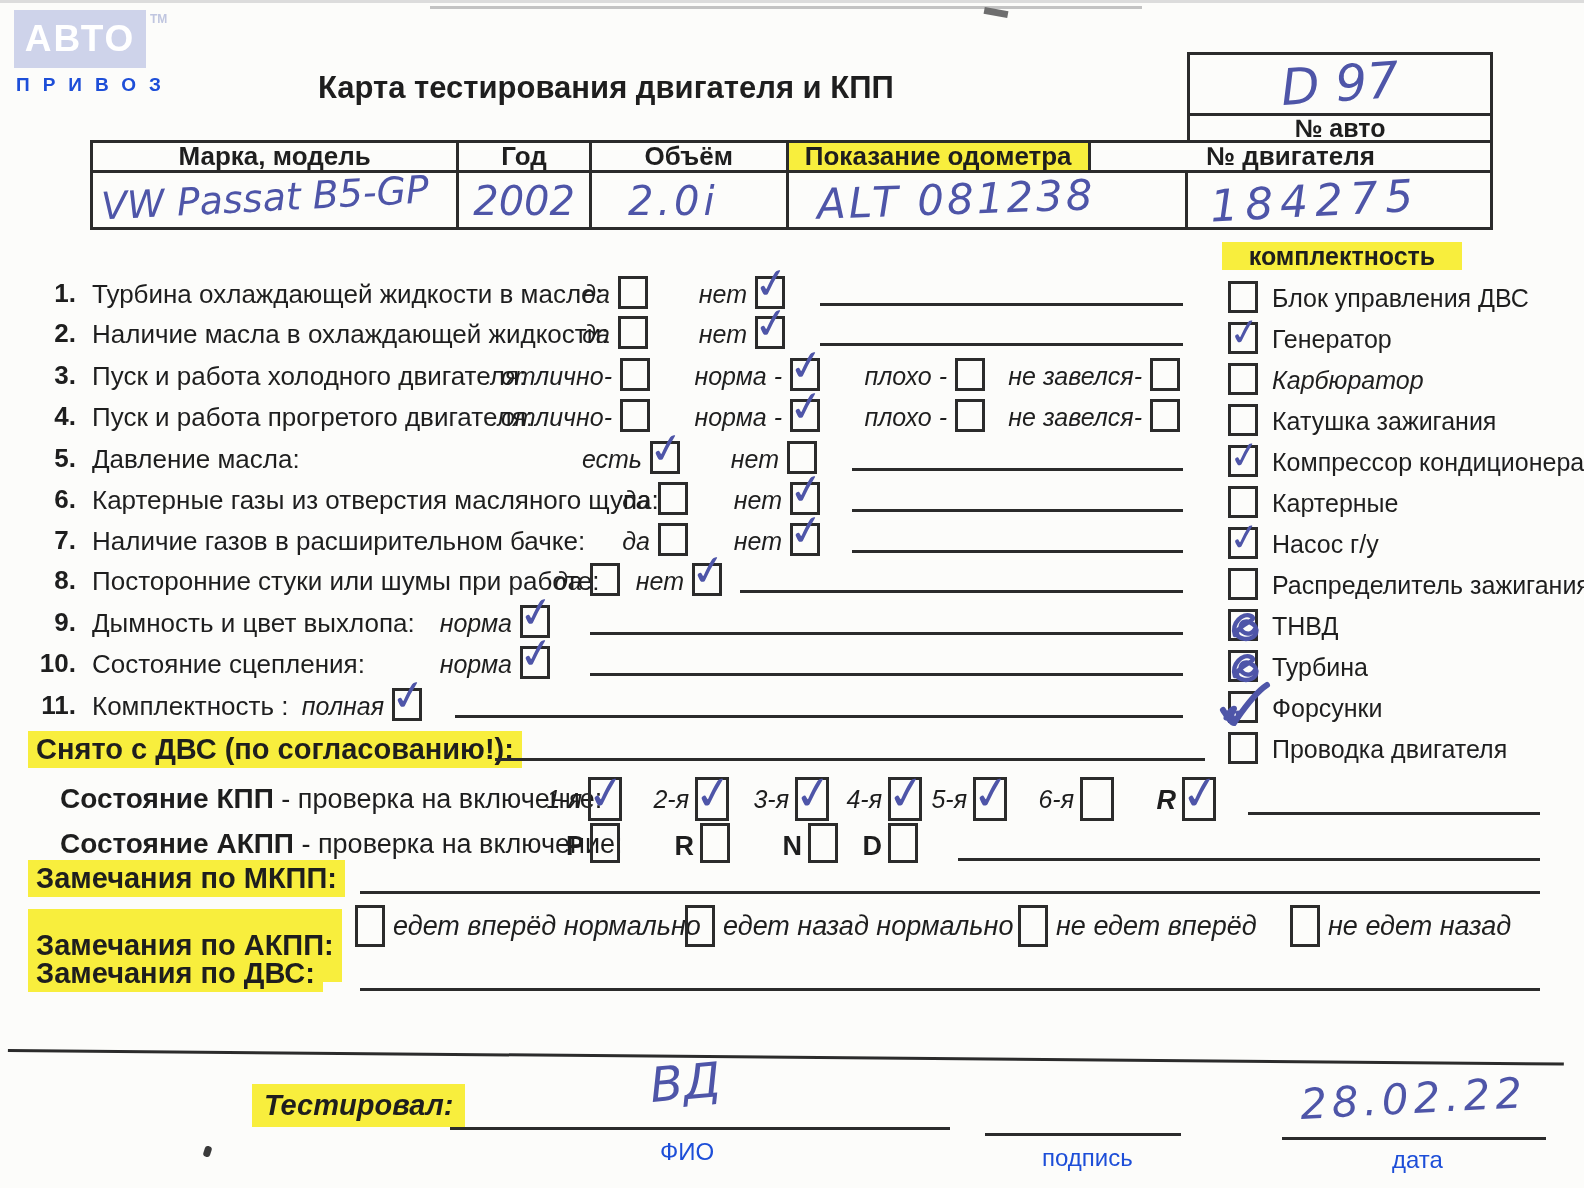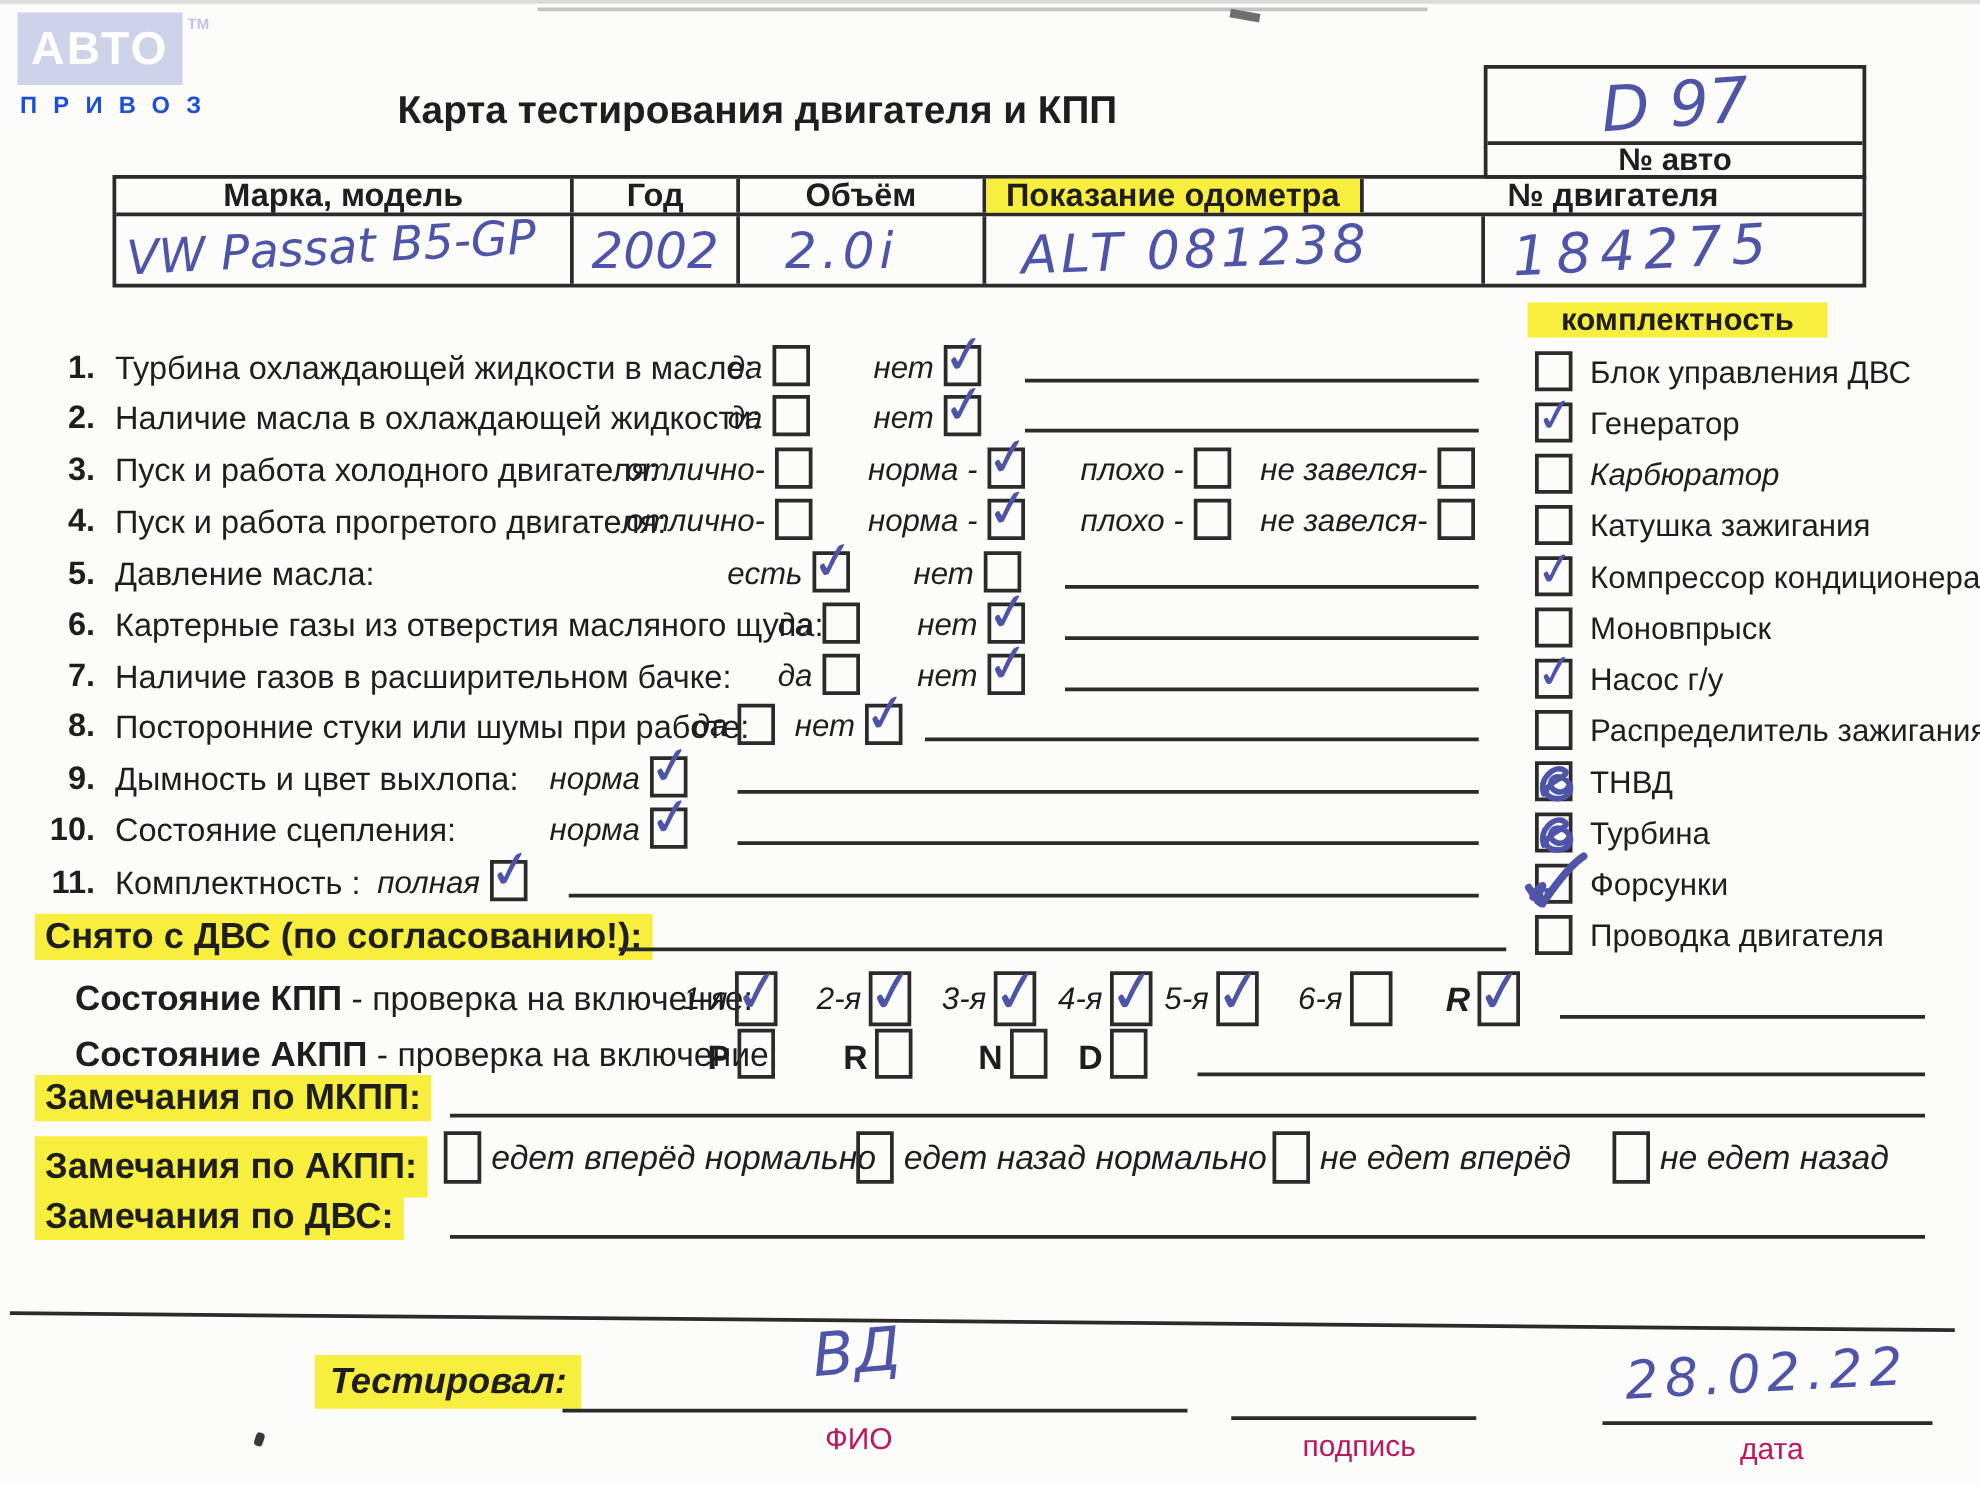--- a/index.html
+++ b/index.html
@@ -26,21 +26,21 @@
   .gear-label{position:absolute;transform:translateX(-100%);font-style:italic;font-size:25px;top:8px;white-space:nowrap}
   .gear-label.letter{font-style:normal;font-weight:bold;font-size:27px}
   .gbox{position:absolute;width:34px;height:44px;border:3px solid var(--line)}
   .rbox{position:absolute;width:30px;height:42px;border:3px solid var(--line)}
   .rem-opt-label{position:absolute;font-style:italic;font-size:27px;top:8px;white-space:nowrap}
   .vcell{border-right:3px solid var(--line);height:100%}
   .vcell:last-child{border-right:none}
   .vhead{display:flex;height:30px;border-bottom:3px solid var(--line)}
   .vhead .vcell{display:flex;align-items:center;justify-content:center;font-weight:bold;font-size:26px}
   .vvals{display:flex;height:54px;position:relative}
-  .small-label{font-size:24px;color:#be185d}
+  .small-label{font-size:24px;color:#1d4ed8}
 </style>
 </head>
 <body>
 
 <div id="page" style="--ink: #4e55a8; --hl: #f8ee3d; --logo: #ced3ea; --line: #2b2b2b;">
 
   <div class="abs" style="left:0;top:0;width:1584px;height:3px;background:#dcdcdc"></div>
   <div class="abs" style="left:430px;top:6px;width:712px;height:3px;background:#c3c3c3"></div>
   <div class="abs" style="left:984px;top:9px;width:24px;height:7px;background:#6e6e6e;transform:rotate(10deg)"></div>
 
@@ -232,21 +232,21 @@
         <span class="comp-label">Катушка зажигания</span>
       </div>
       <div class="comp-row" style="top: 445px;">
         <div class="box" style="left: 1228px; height: 32px;">
           <span class="check small">✓</span>
         </div>
         <span class="comp-label">Компрессор кондиционера</span>
       </div>
       <div class="comp-row" style="top: 486px;">
         <div class="box" style="left: 1228px; height: 32px;"></div>
-        <span class="comp-label">Моновпрыск</span>
+        <span class="comp-label">Картерные</span>
       </div>
       <div class="comp-row" style="top: 527px;">
         <div class="box" style="left: 1228px; height: 32px;">
           <span class="check small">✓</span>
         </div>
         <span class="comp-label">Насос г/у</span>
       </div>
       <div class="comp-row" style="top: 568px;">
         <div class="box" style="left: 1228px; height: 32px;"></div>
         <span class="comp-label">Распределитель зажигания</span>
@@ -314,21 +314,21 @@
     <span id="ag-options"><span class="gear-label letter" style="left: 584px;">P</span><div class="rbox" style="left: 590px; height: 40px;"></div><span class="gear-label letter" style="left: 694px;">R</span><div class="rbox" style="left: 700px; height: 40px;"></div><span class="gear-label letter" style="left: 802px;">N</span><div class="rbox" style="left: 808px; height: 40px;"></div><span class="gear-label letter" style="left: 882px;">D</span><div class="rbox" style="left: 888px; height: 40px;"></div></span>
     <div class="uline" style="left:958px;top:6px;width:582px;height:32px"></div>
   </div>
 
   <div class="abs" style="left:0;top:860px;width:1584px;height:42px">
     <span class="sec-label sec-bold hl" style="left:28px;top:0;font-size:29px;padding:2px 8px">Замечания по МКПП:</span>
     <div class="uline" style="left:360px;top:8px;width:1180px;height:26px"></div>
   </div>
 
   <div class="abs" style="left:0;top:903px;width:1584px;height:50px">
-    <span class="sec-label sec-bold hl" style="left:28px;top:6px;font-size:29px;padding:8px 8px">Замечания по АКПП:</span>
+    <span class="sec-label sec-bold hl" style="left:28px;top:6px;font-size:29px;padding:20px 8px">Замечания по АКПП:</span>
     <span id="akpp-remark-options"><div class="rbox" style="left: 355px; top: 2px;"></div><span class="rem-opt-label" style="left: 393px;">едет вперёд нормально</span><div class="rbox" style="left: 685px; top: 2px;"></div><span class="rem-opt-label" style="left: 723px;">едет назад нормально</span><div class="rbox" style="left: 1018px; top: 2px;"></div><span class="rem-opt-label" style="left: 1056px;">не едет вперёд</span><div class="rbox" style="left: 1290px; top: 2px;"></div><span class="rem-opt-label" style="left: 1328px;">не едет назад</span></span>
   </div>
 
   <div class="abs" style="left:0;top:955px;width:1584px;height:42px">
     <span class="sec-label sec-bold hl" style="left:28px;top:0;font-size:29px;padding:2px 8px">Замечания по ДВС:</span>
     <div class="uline" style="left:360px;top:10px;width:1180px;height:26px"></div>
   </div>
 
   <div class="uline" style="left:8px;top:1028px;width:1556px;height:24px;transform:rotate(0.5deg);transform-origin:left center"></div>
   <span class="abs hl" style="left:252px;top:1084px;font-size:29px;font-weight:bold;font-style:italic;padding:5px 12px">Тестировал:</span>

